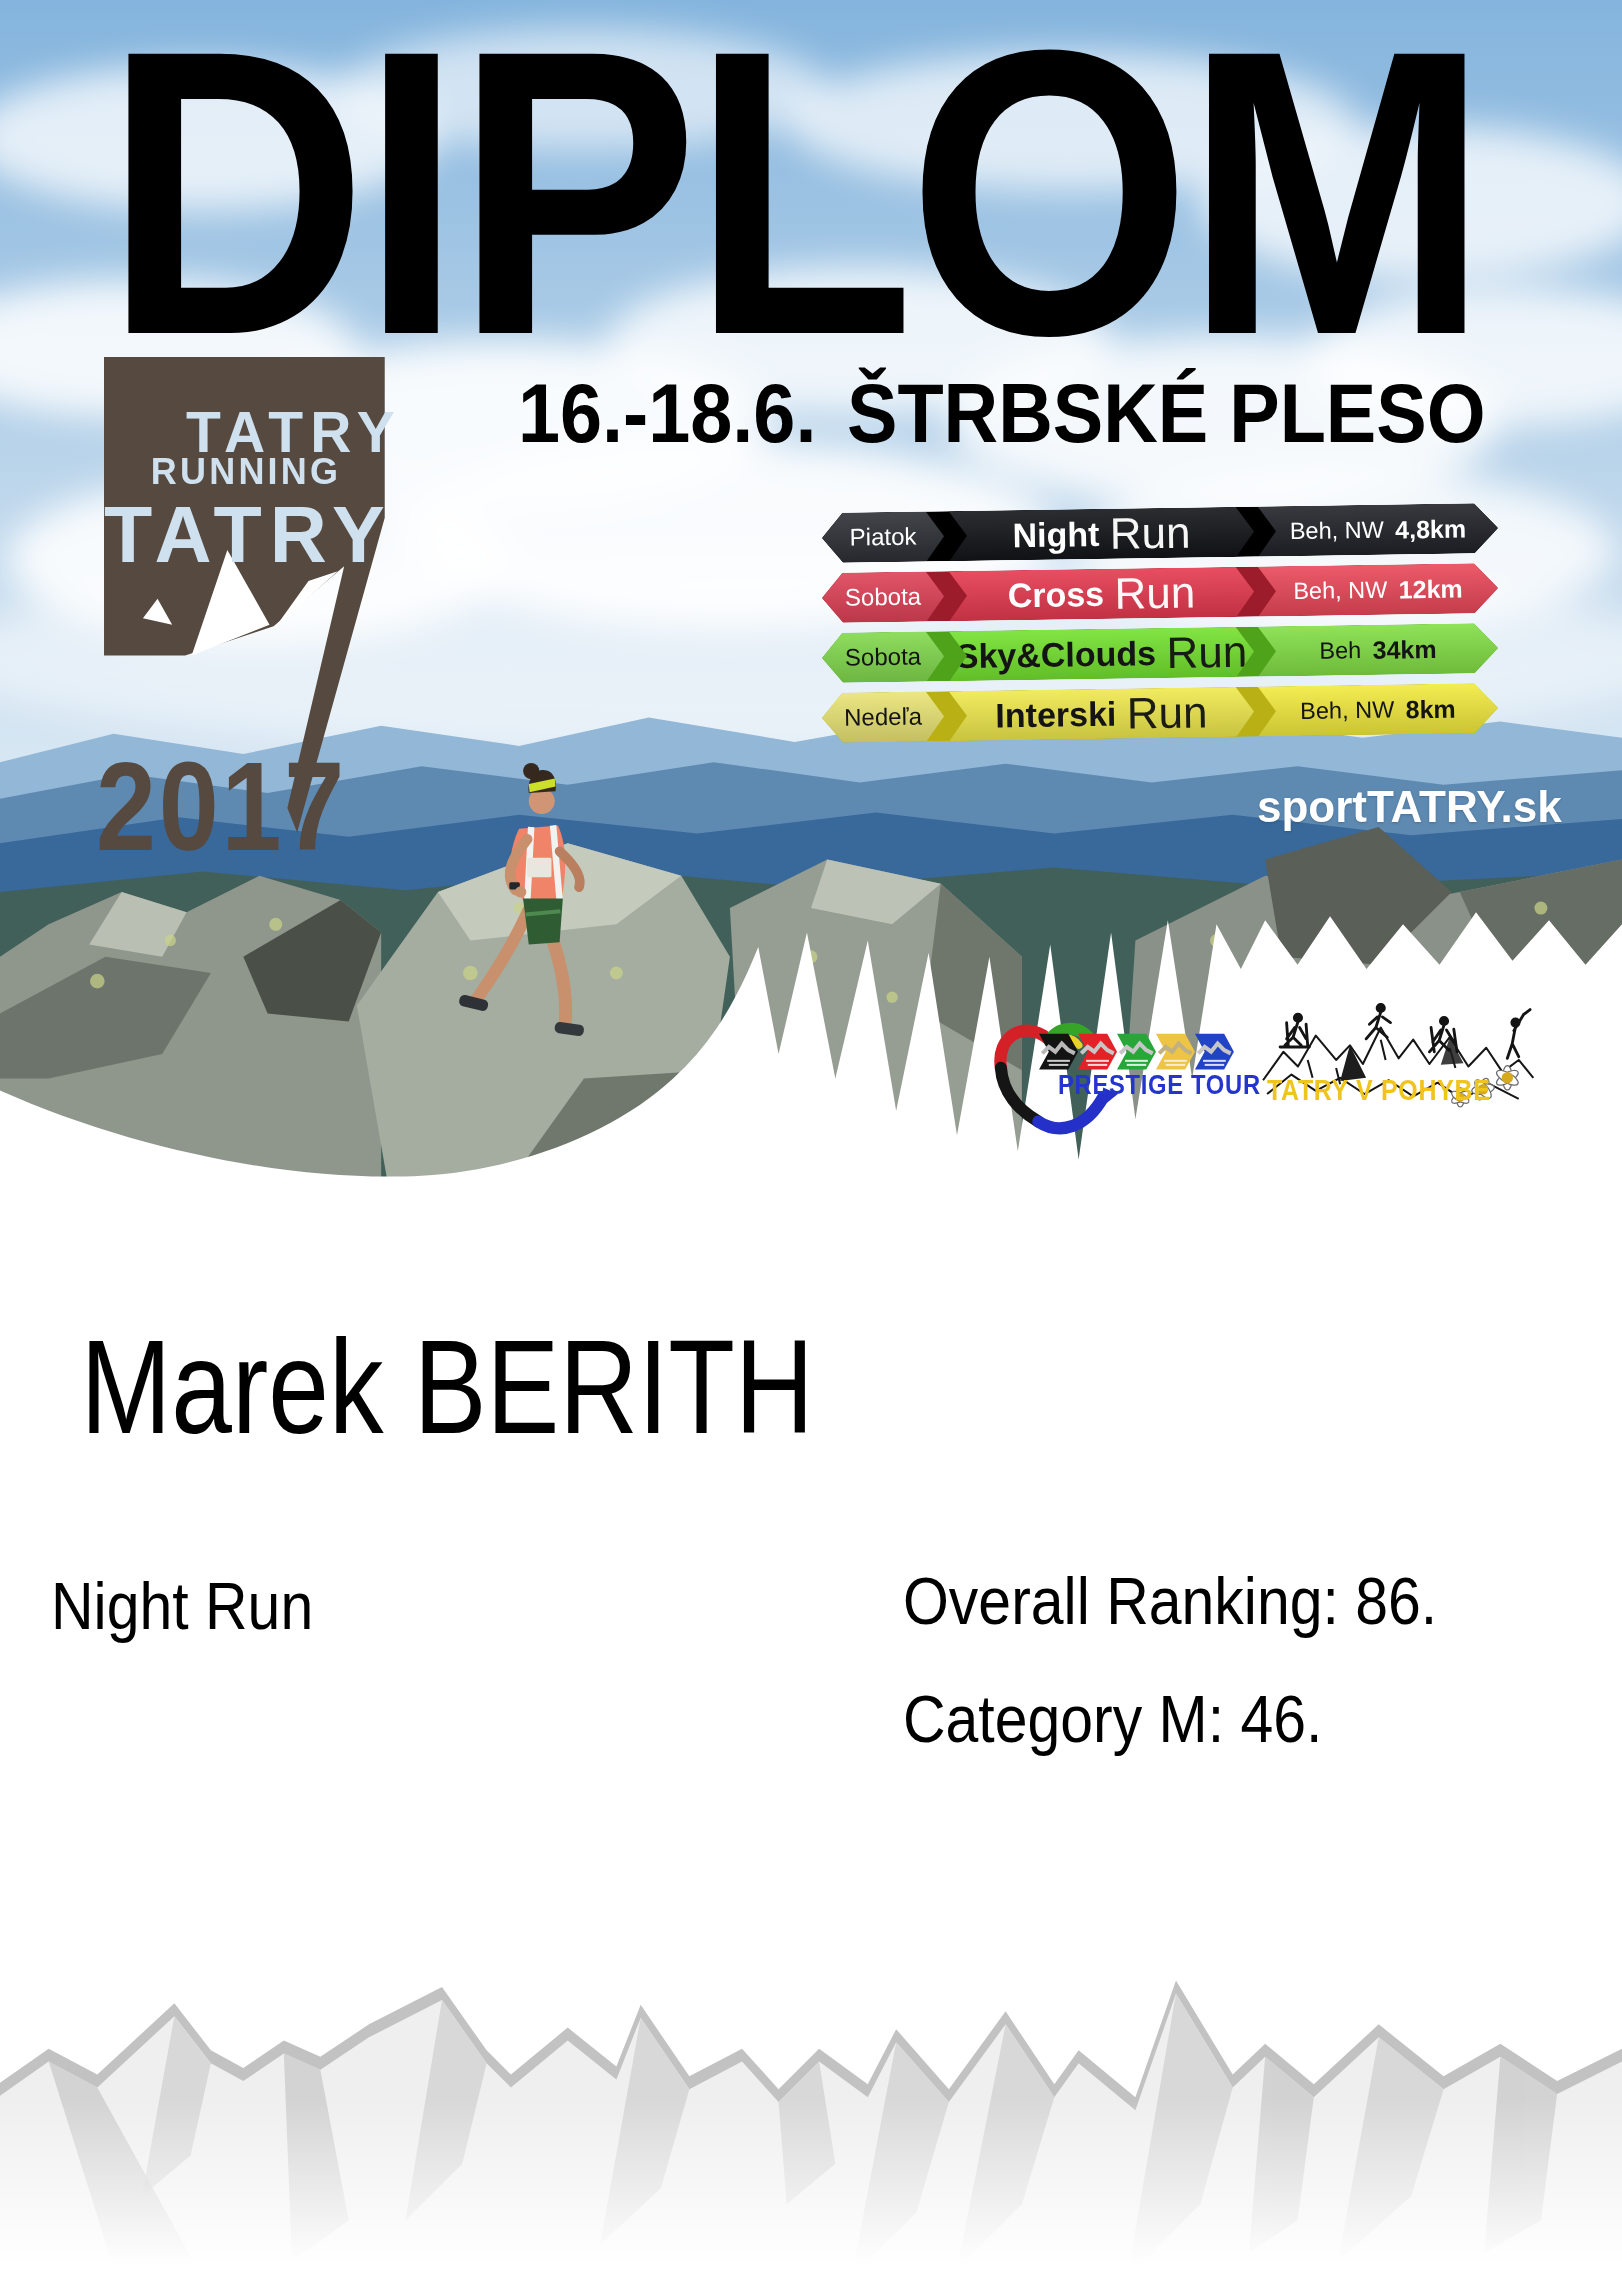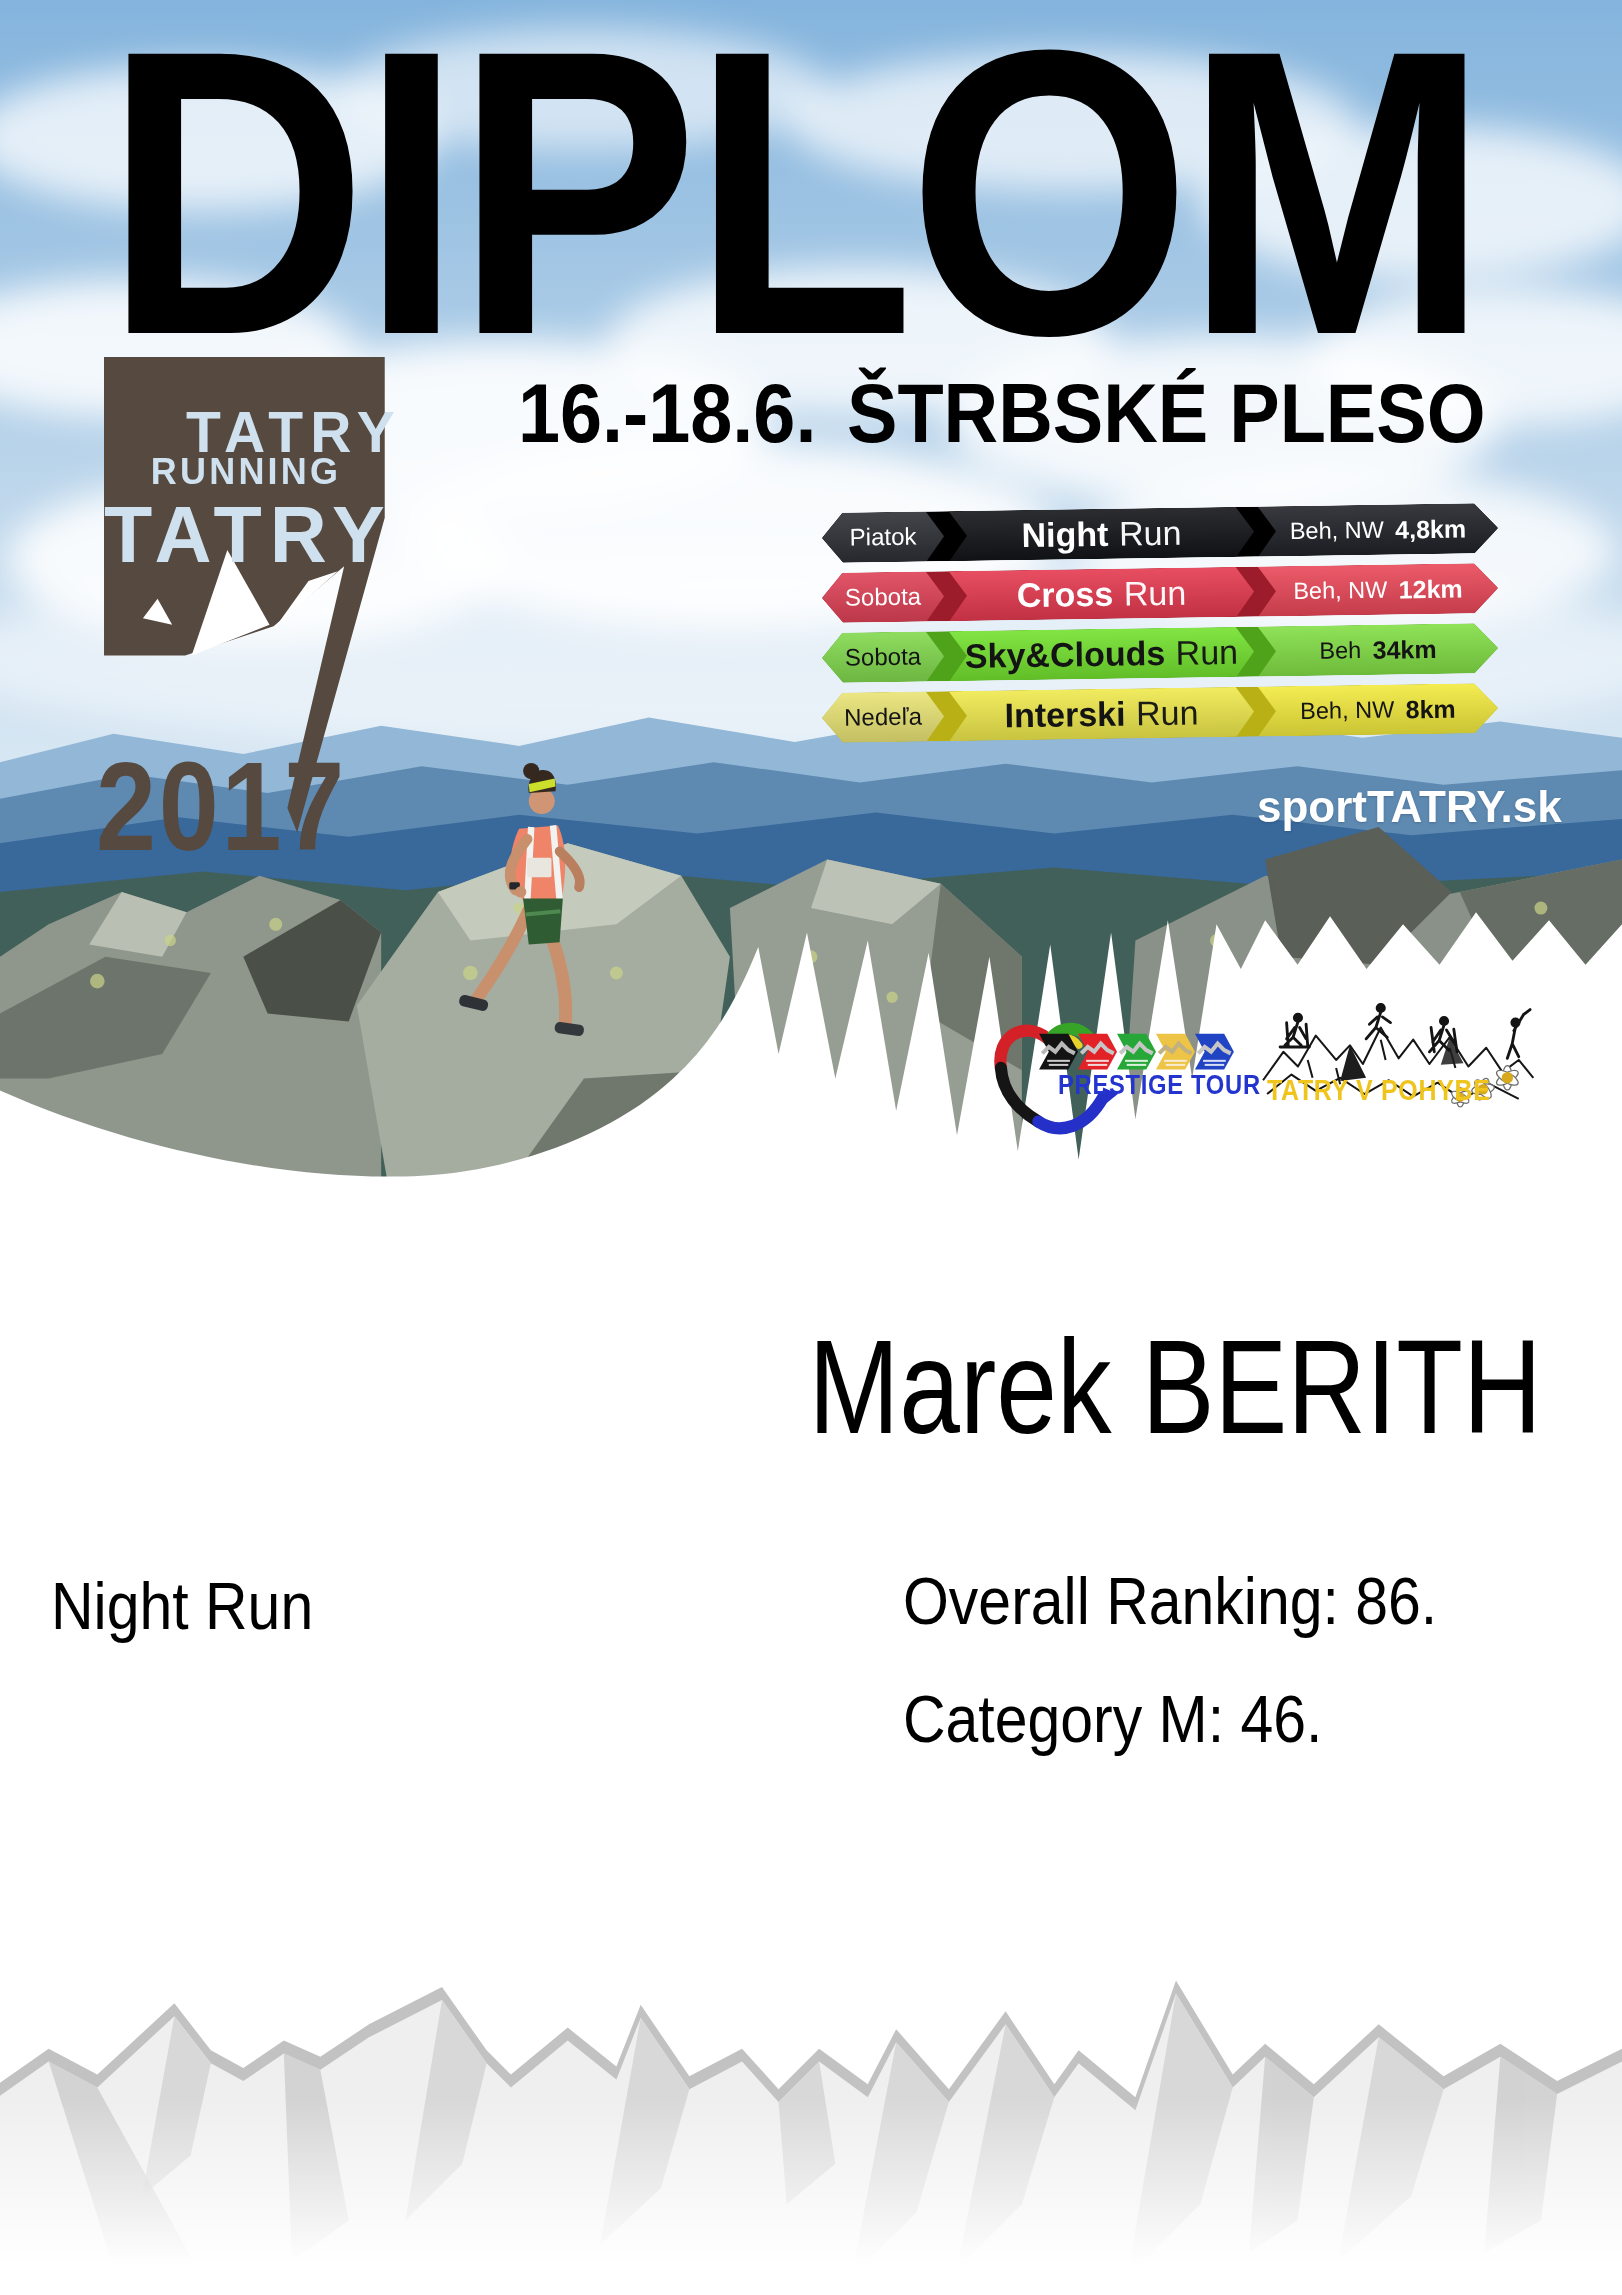--- a/index.html
+++ b/index.html
@@ -37,34 +37,34 @@
   .seg{position:absolute;top:0;height:100%;display:flex;align-items:center;justify-content:center;
        color:var(--fg,#fff);background-image:linear-gradient(180deg,rgba(255,255,255,.10),rgba(0,0,0,.16));}
   .s1{left:0;width:122px;background-color:var(--c1);
       clip-path:polygon(0 50%,19.5px 0,calc(100% - 18px) 0,100% 50%,calc(100% - 18px) 100%,19.5px 100%);}
   .s2{left:127px;width:305px;background-color:var(--c2);
       clip-path:polygon(0 0,calc(100% - 18px) 0,100% 50%,calc(100% - 18px) 100%,0 100%,18px 50%);}
   .s3{left:436px;width:240px;background-color:var(--c3);
       clip-path:polygon(0 0,calc(100% - 18px) 0,100% 50%,calc(100% - 18px) 100%,0 100%,18px 50%);}
   .day{font-size:24px;}
   .race{font-size:34px;font-weight:700;}
-  .race-suffix{font-size:34px;font-weight:400;margin-left:10.5px;opacity:.96;}
+  .race-suffix{font-size:44px;font-weight:400;margin-left:10.5px;opacity:.96;}
   .info{font-size:23.5px;}
   .dist{font-size:25px;font-weight:700;margin-left:11.4px;}
   .r0{top:508px;} .r1{top:568px;} .r2{top:628px;} .r3{top:688px;}
 
   .site{left:1257px;top:782px;font-size:44px;font-weight:700;color:#ffffff;
         text-shadow:0 0.8px 2.4px rgba(30,60,90,.35);}
 
   
   .prestige{left:983px;top:1003px;width:268px;height:138px;}
   .pohybe{left:1259px;top:1003px;width:280px;height:122px;}
 
   
-  .name{left:0;top:1321px;width:1622px;text-align:right;font-size:133px;font-weight:400;
+  .name{left:0;top:1321px;width:1622px;text-align:left;font-size:133px;font-weight:400;
         color:#000;line-height:1;}
   .result{font-size:67px;font-weight:400;color:#000;line-height:1;}
   .res-race{left:51px;top:1572px;}
   .res-time{left:51px;top:1690px;}
   .res-overall{left:903px;top:1567px;}
   .res-category{left:903px;top:1685px;}
 
   
   .bottom-mountains{left:0;top:1953px;width:1622px;height:342px;}
   .bottom-mountains svg{display:block;width:100%;height:100%;}

